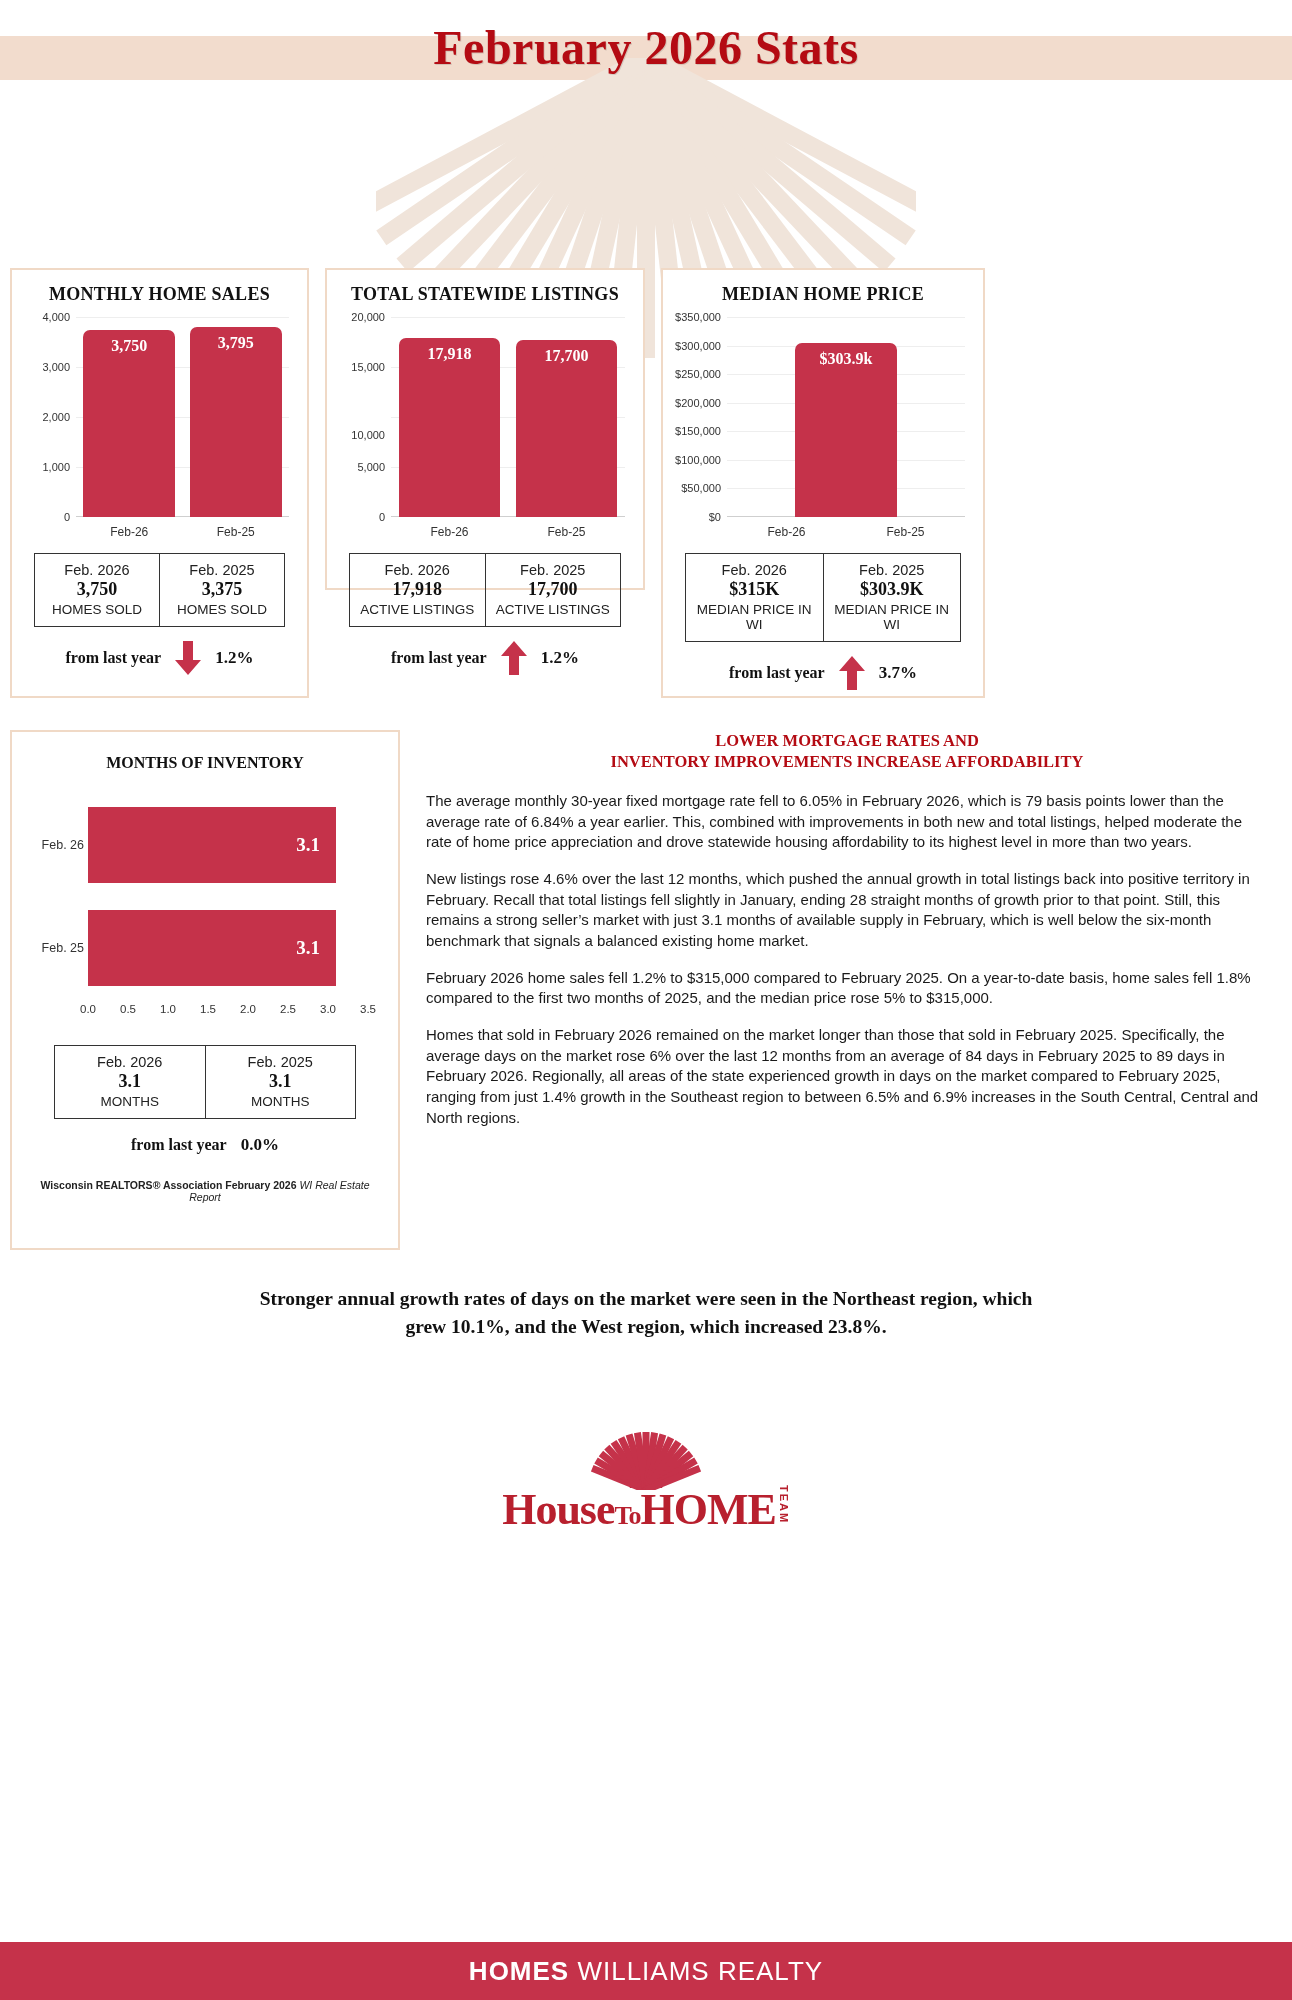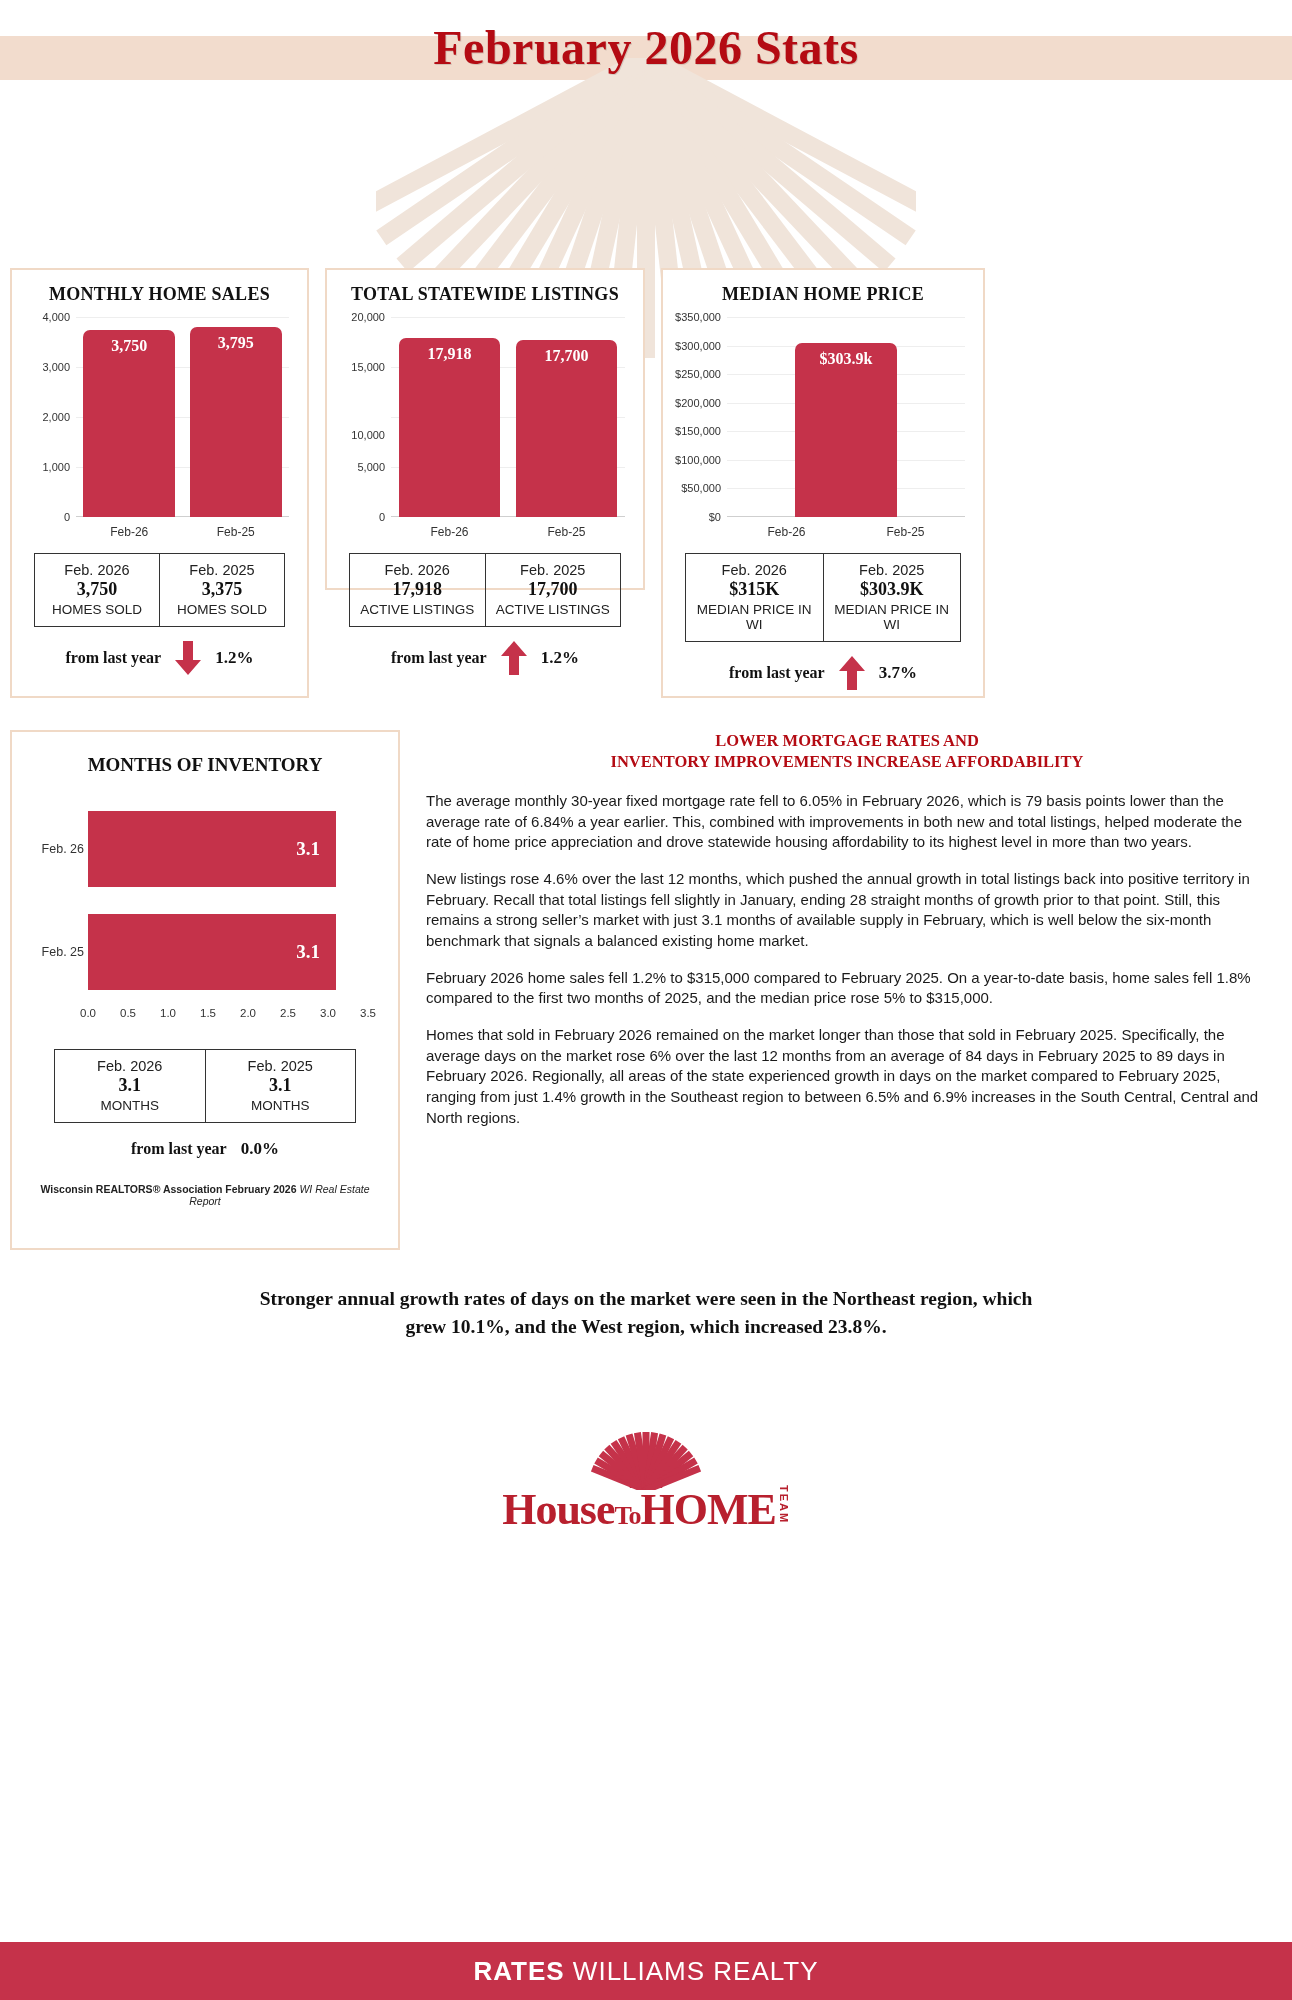--- a/index.html
+++ b/index.html
@@ -141,21 +141,21 @@
 
   .inv-card {
     width: 390px; min-height: 520px;
     background: #fff; border: 2px solid #f0d9c6;
     padding: 22px 14px 12px 14px;
     position: relative;
   }
   .inv-title {
     text-align: center;
     font-family: "Liberation Serif", serif;
-    font-weight: bold; font-size: 19px; color: #111;
+    font-weight: bold; font-size: 16px; color: #111;
     margin-bottom: 22px;
   }
   .hchart { position: relative; height: 235px; }
   .hc-rows { position: absolute; left: 62px; right: 16px; top: 0; bottom: 30px; }
   .hc-row { position: relative; height: 50%; display: flex; align-items: center; }
   .hc-rowinner { width: 100%; height: 76px; display: flex; align-items: center; }
   .hc-bar {
     background: #c5324a; height: 76px;
     display: flex; align-items: center; justify-content: flex-end;
     padding-right: 16px;
@@ -552,15 +552,15 @@
   <div class="logo-wordmark">
     <span>House</span>
       <span class="sm">To</span>
       <span>HOME</span>
     <span class="logo-team">TEAM</span>
   </div>
 </div>
 
 <div class="kw-band">
   <div class="kw-text">
-    <b>RATES</b><span> WILLIAMS REALTY</span>
+    <b>HOMES</b><span> WILLIAMS REALTY</span>
   </div>
 </div>
 
 </body></html>

